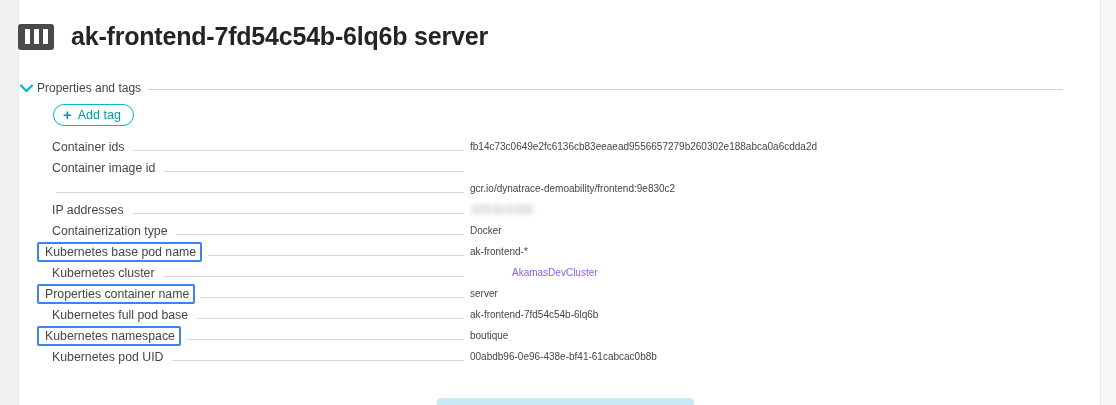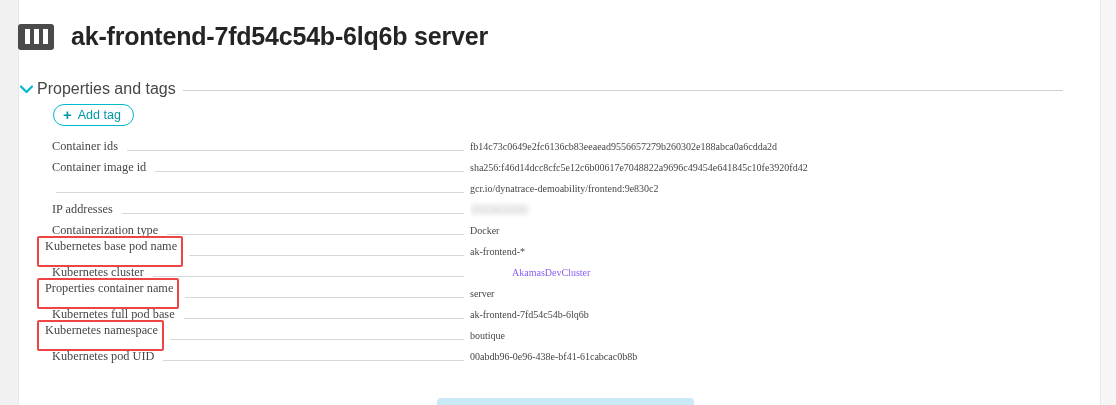--- a/index.html
+++ b/index.html
@@ -101,21 +101,21 @@
     width: 16px;
     height: 16px;
     flex: none;
     display: flex;
     align-items: center;
     justify-content: center;
   }
   .chevron svg { display: block; }
   .section-label {
     margin-left: 3px;
-    font-size: 16px;
+    font-size: 12px;
     color: #454646;
     white-space: nowrap;
   }
   .section-rule {
     flex: 1;
     height: 1px;
     background: #cfcfcf;
     margin-left: 7px;
     margin-top: 3px;
   }
@@ -153,41 +153,40 @@
     position: absolute;
     left: 50px;
     top: 136px;
     width: 1010px;
   }
   .prop-row {
     position: relative;
     height: 21px;
     display: flex;
     align-items: center;
-    font-family: Liberation Serif, serif;
   }
   .prop-key-wrap {
     position: relative;
     flex: none;
     width: 420px;
     display: flex;
     align-items: center;
   }
   .prop-key {
     font-size: 12.3px;
     color: #454646;
     white-space: nowrap;
     padding: 2px 3px 2px 2px;
     position: relative;
     z-index: 2;
   }
   .prop-row.hl .prop-key {
-    border: 2px solid #ef4444;
+    border: 2px solid #3b82f6;
     border-radius: 2px;
-    padding: 1px 4px 11px 6px;
+    padding: 1px 4px 1px 6px;
     margin-left: -13px;
   }
   .leader {
     flex: 1;
     height: 1px;
     background: #d8d8d8;
     margin-left: 6px;
     margin-right: 6px;
     align-self: center;
     position: relative;
@@ -273,21 +272,20 @@
           <span class="prop-key">Container ids</span>
           <span class="leader"></span>
         </div>
         <div class="prop-val">fb14c73c0649e2fc6136cb83eeaead9556657279b260302e188abca0a6cdda2d</div>
       </div>
       <div class="prop-row">
         <div class="prop-key-wrap">
           <span class="prop-key">Container image id</span>
           <span class="leader"></span>
         </div>
-        <div class="prop-val">sha256:f46d14dcc8cfc5e12c6b00617e7048822a9696c49454e641845c10fe3920fd42</div>
       </div>
       <div class="prop-row">
         <div class="prop-key-wrap">
           <span class="leader"></span>
         </div>
         <div class="prop-val">gcr.io/dynatrace-demoability/frontend:9e830c2</div>
       </div>
       <div class="prop-row">
         <div class="prop-key-wrap">
           <span class="prop-key">IP addresses</span>

